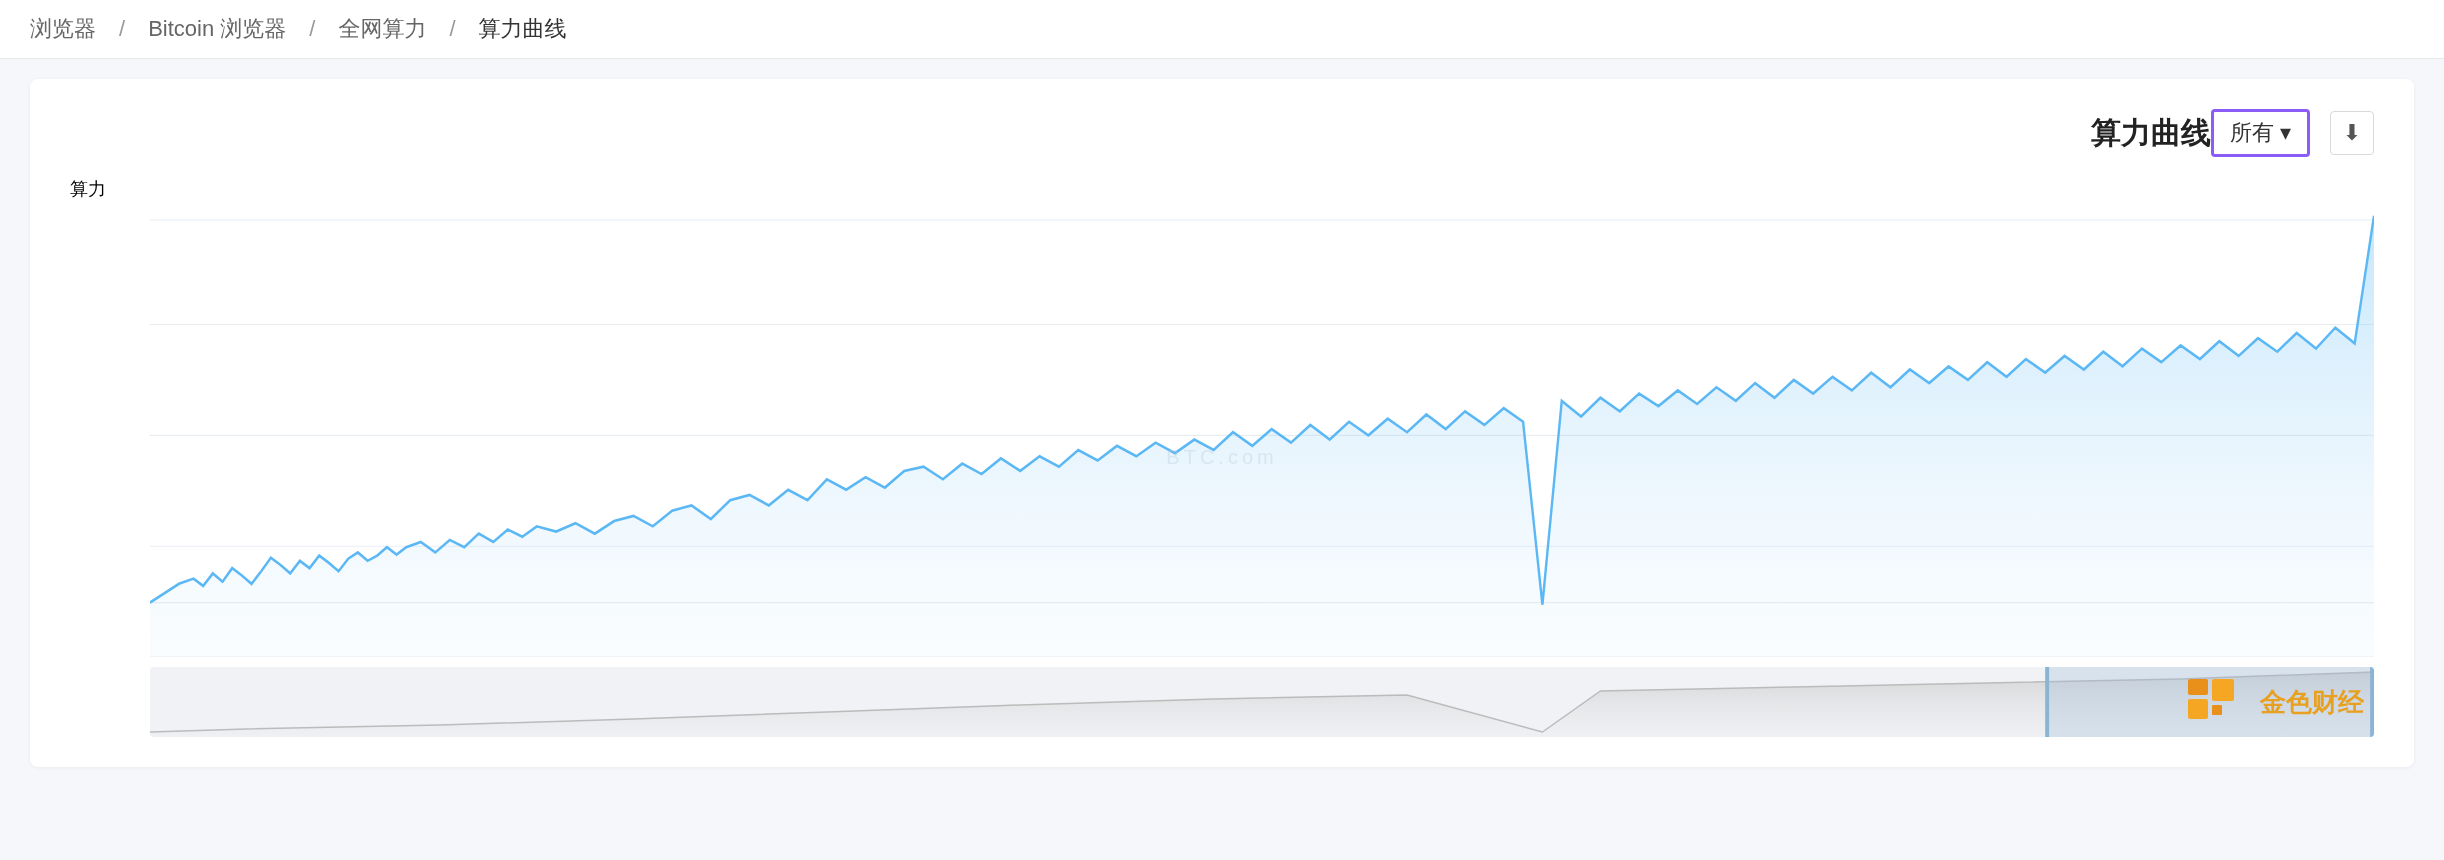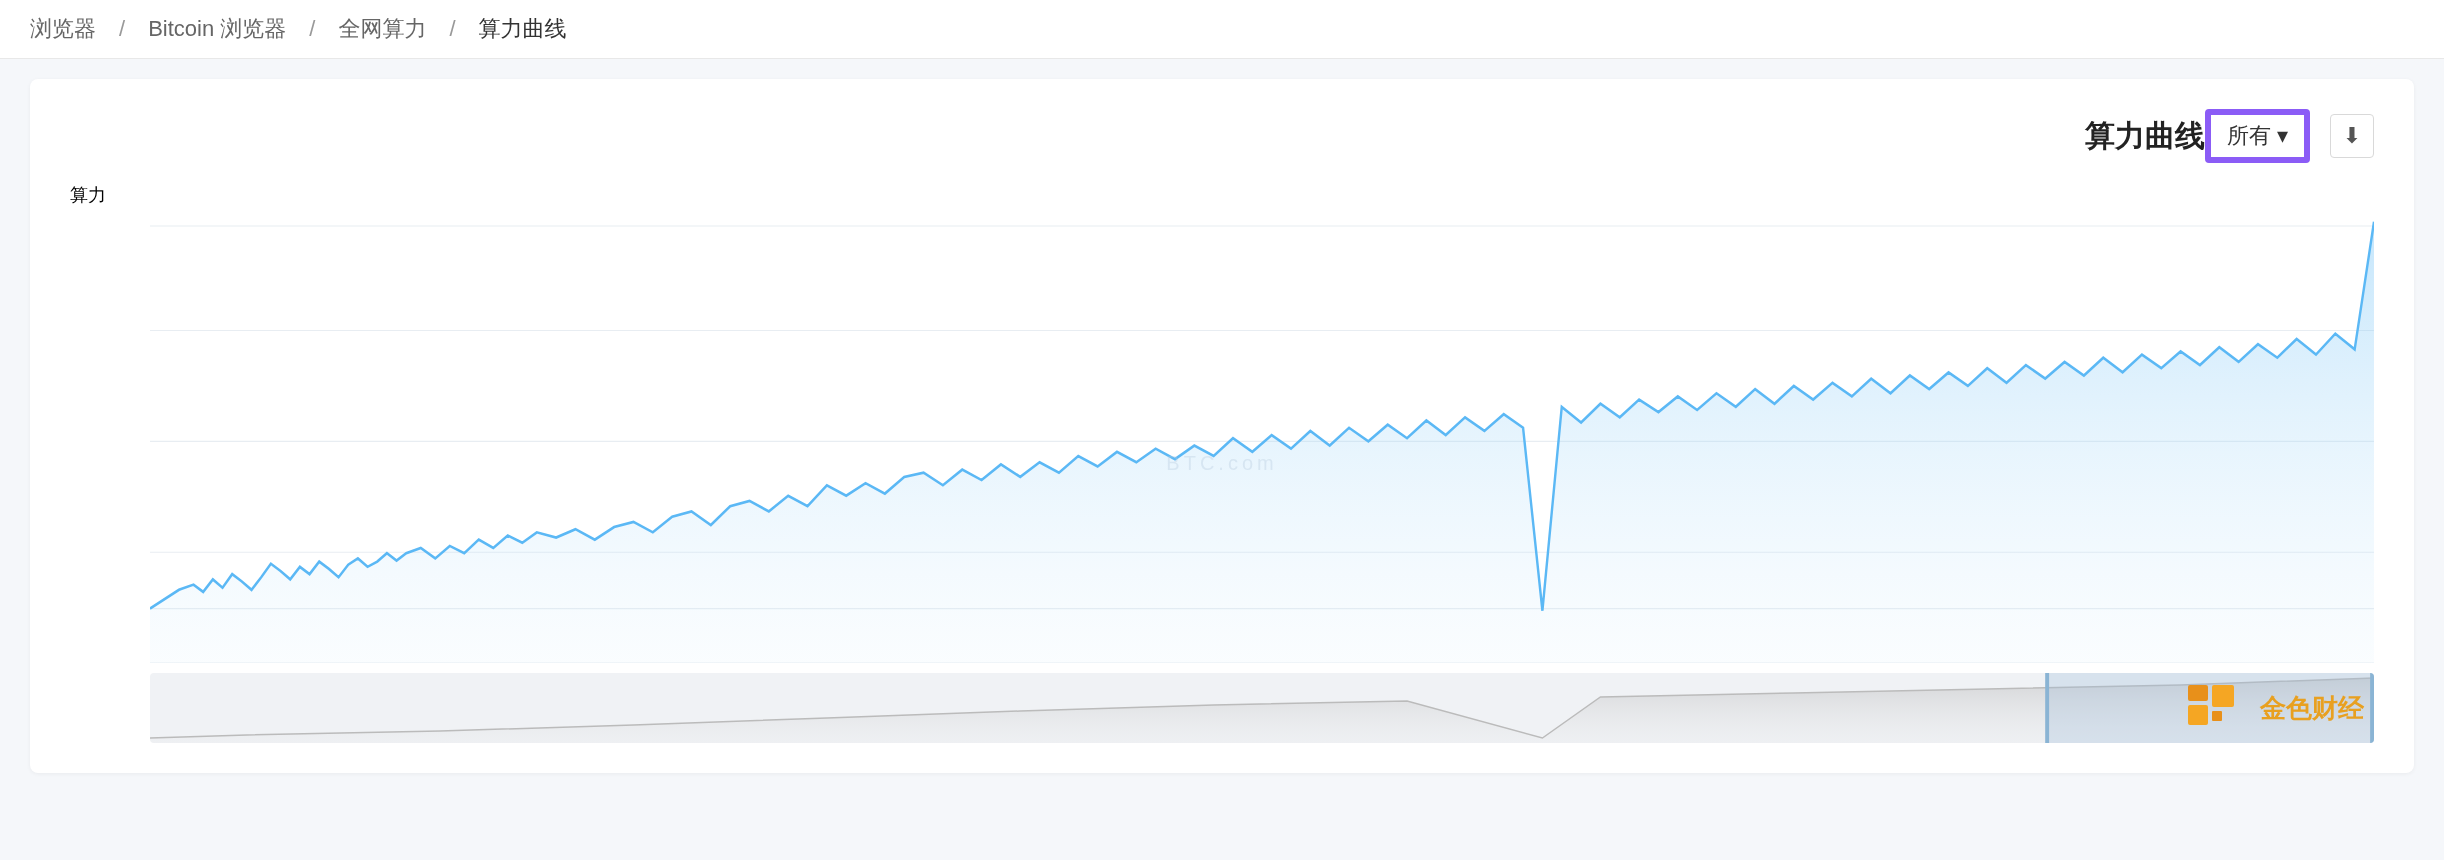--- a/index.html
+++ b/index.html
@@ -54,21 +54,21 @@
       align-items: center;
       gap: 20px;
     }
     .filter-dropdown {
       display: flex;
       align-items: center;
       gap: 6px;
       font-size: 22px;
       color: #333;
       cursor: pointer;
-      border: 6px solid #8b5cf6;
+      border: 3px solid #8b5cf6;
       border-radius: 4px;
       padding: 6px 16px;
       background: #fff;
     }
     .download-btn {
       width: 44px;
       height: 44px;
       display: flex;
       align-items: center;
       justify-content: center;

